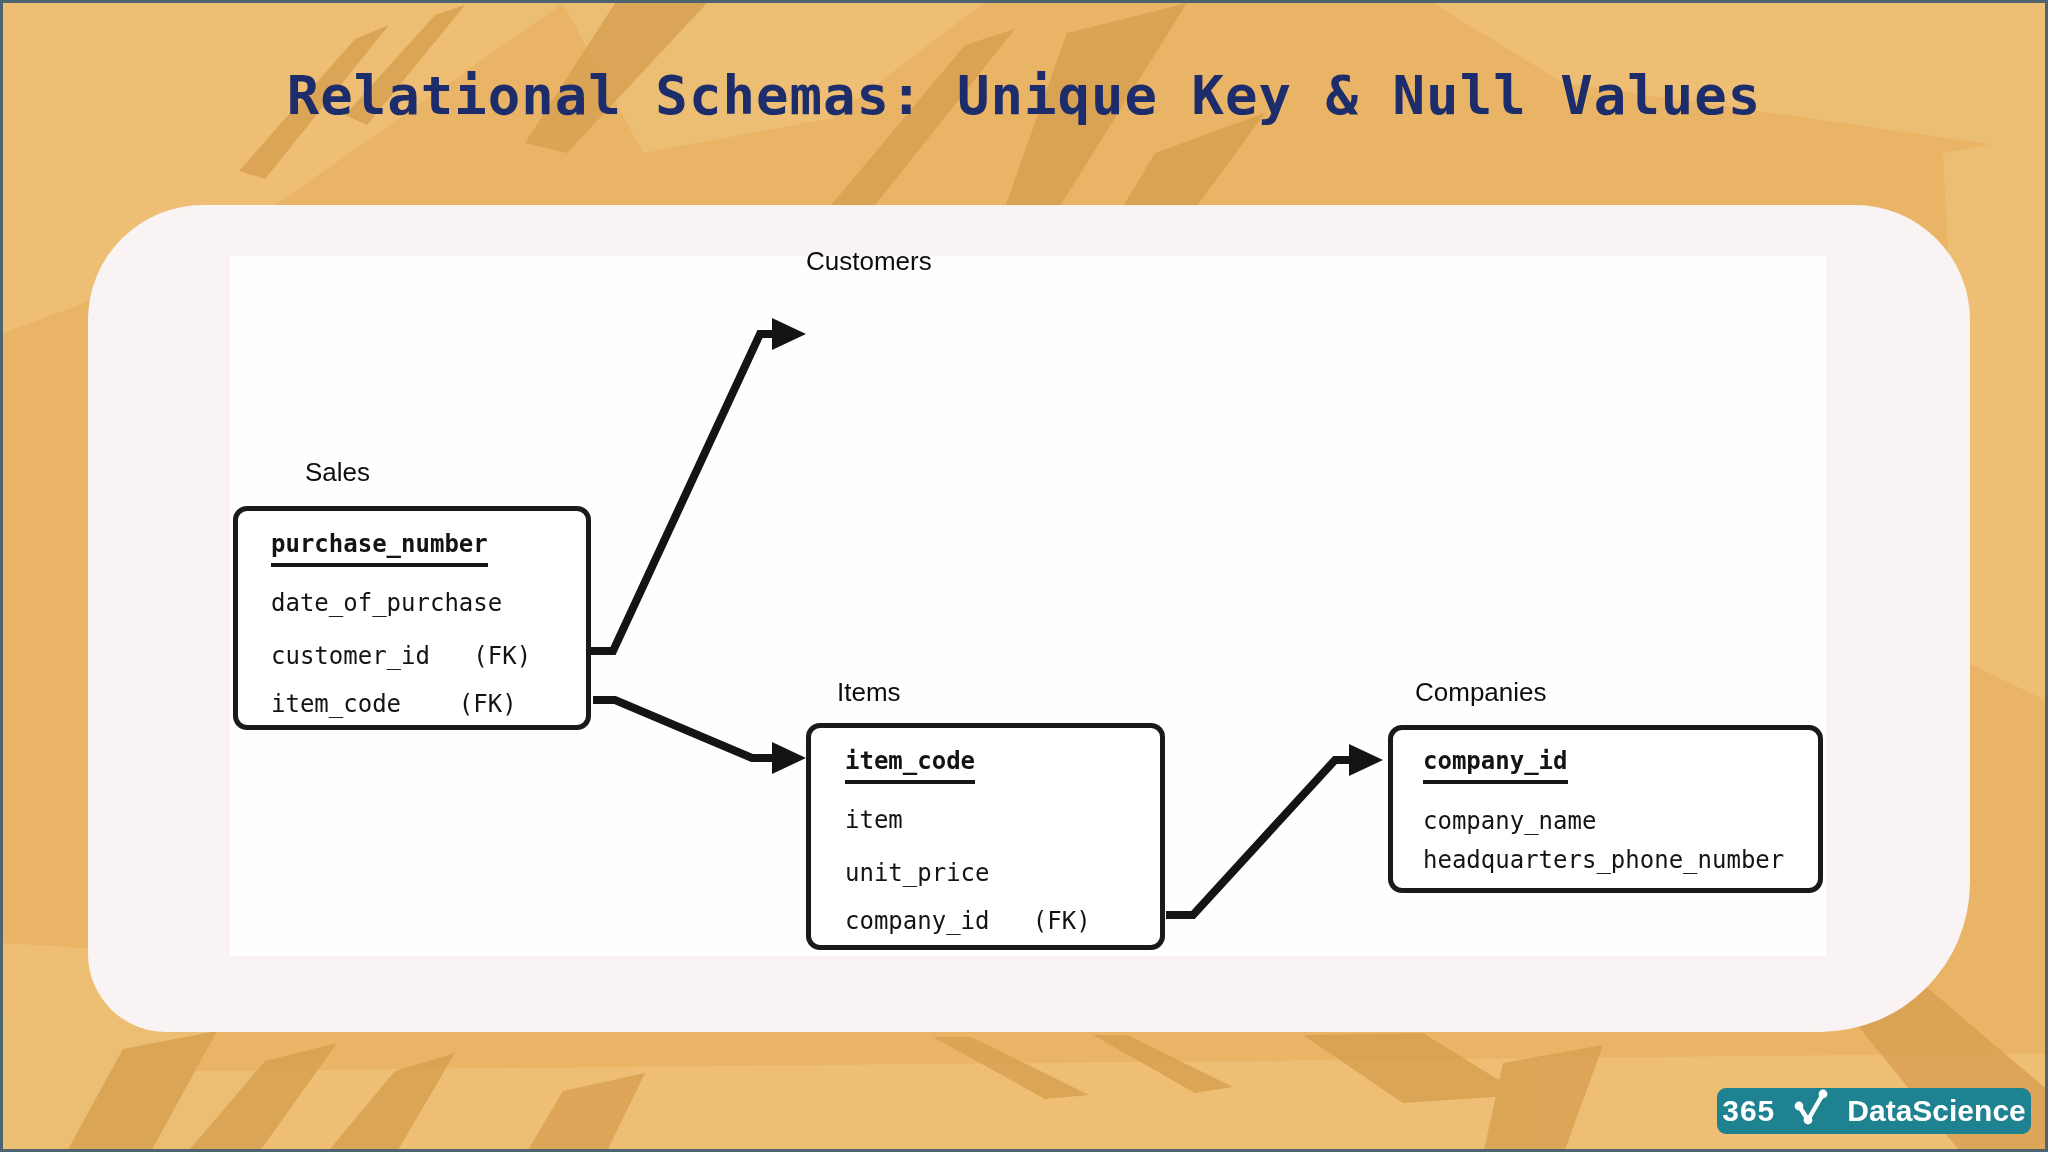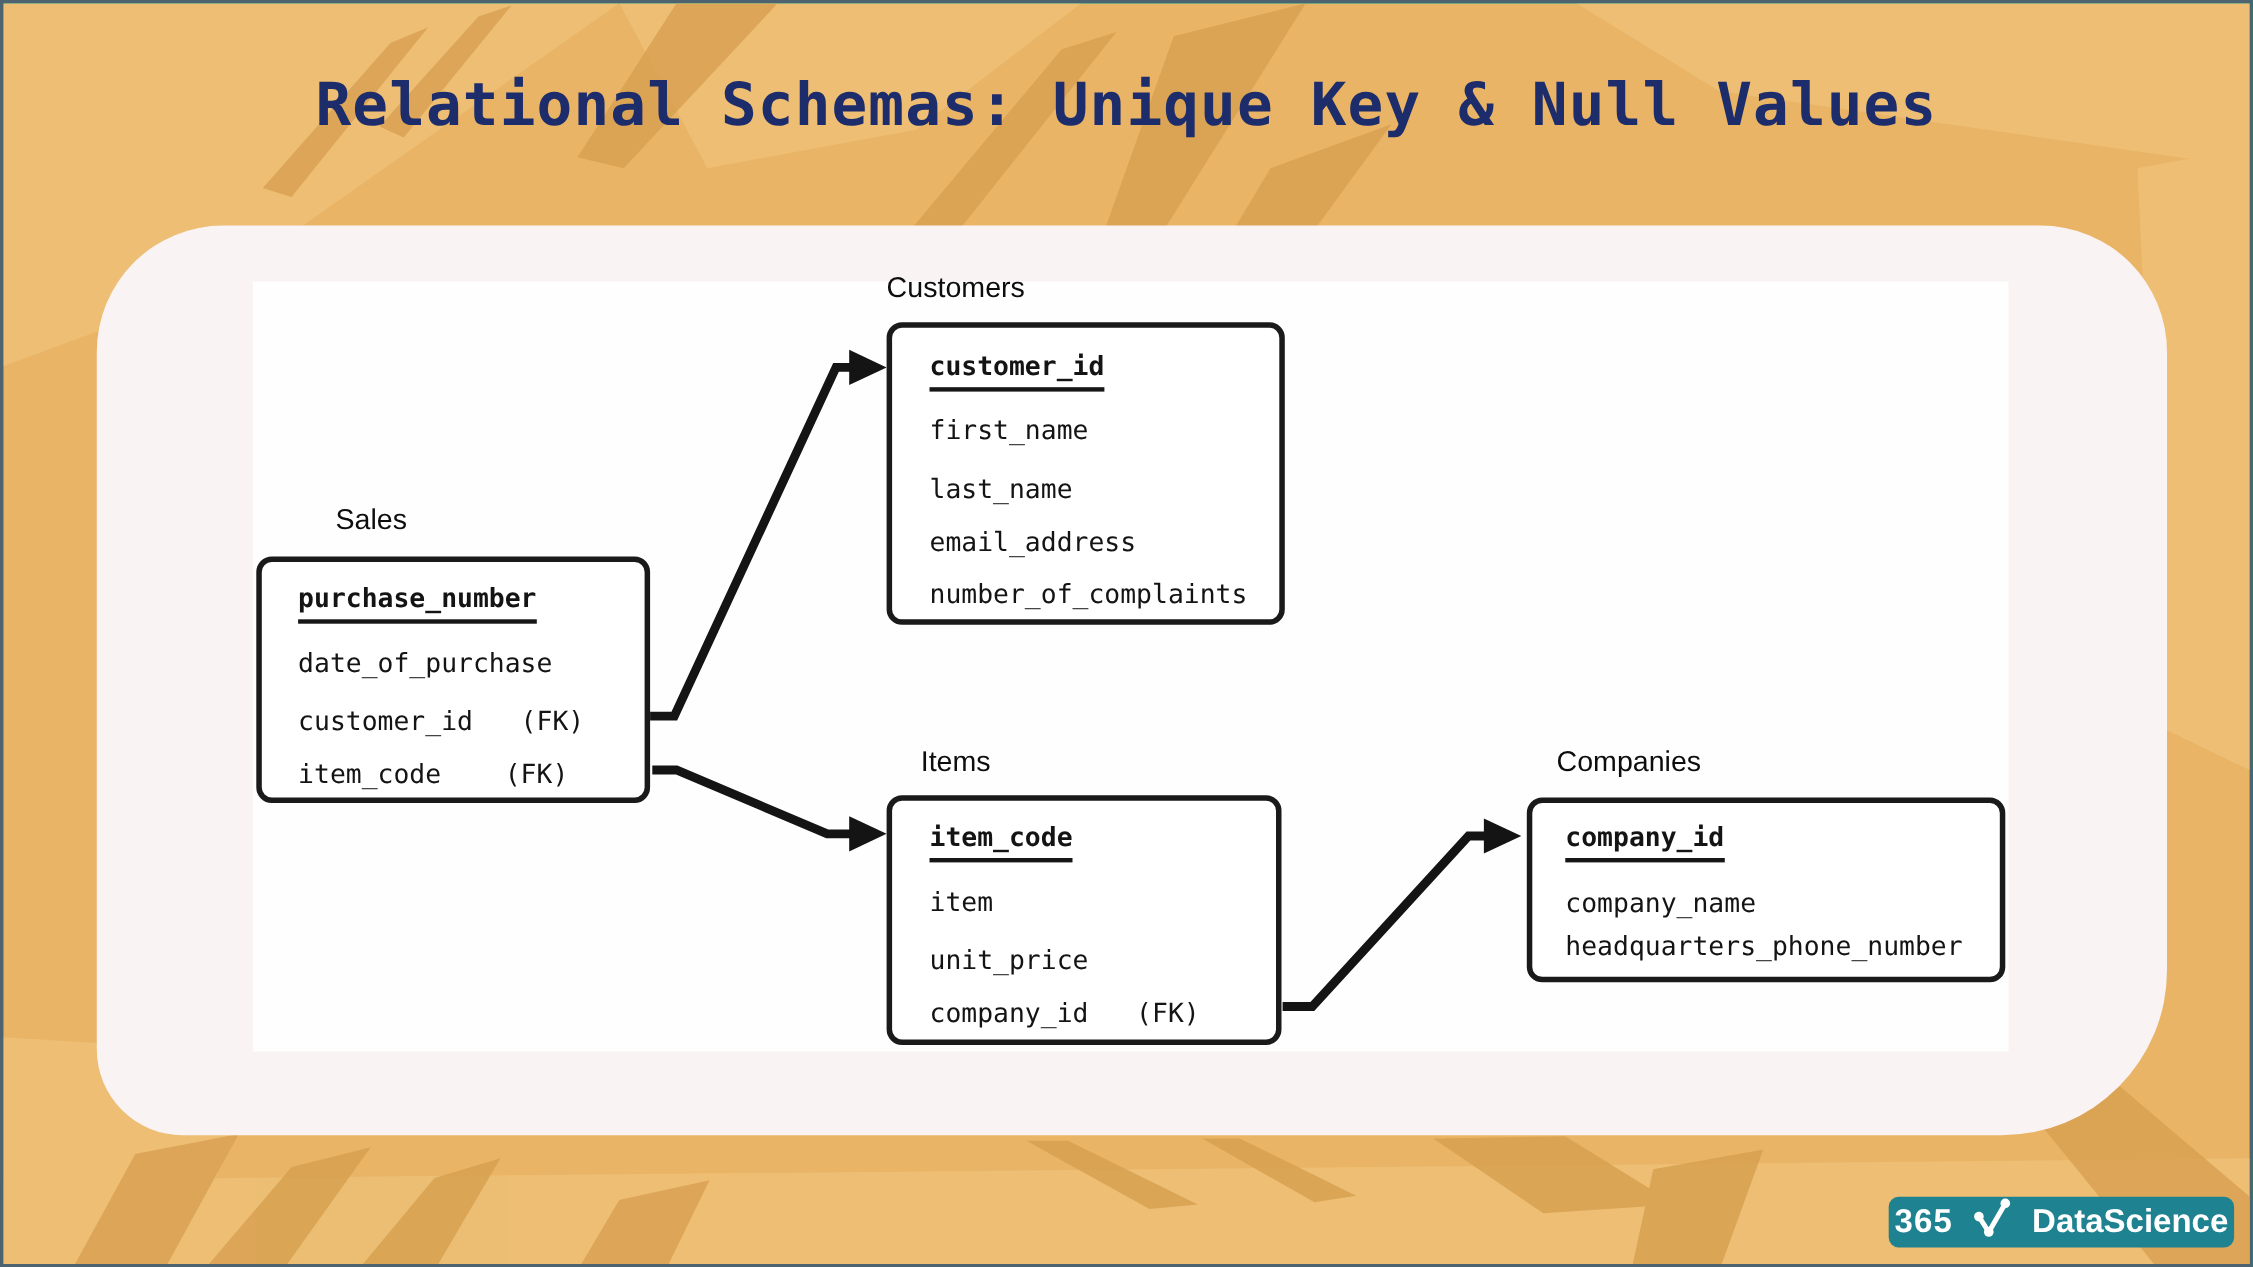--- a/index.html
+++ b/index.html
@@ -1,18 +1,18 @@
 <!DOCTYPE html>
 <html><head>
 <meta charset="utf-8">
 <style>
   html,body{margin:0;padding:0;background:#222;}
   .stage{
     position:relative;width:2048px;height:1152px;overflow:hidden;
-    background:#14b8a6;border:3px solid #4d6370;box-sizing:border-box;
+    background:#d946ef;border:3px solid #4d6370;box-sizing:border-box;
     font-family:"DejaVu Sans Mono",monospace;
   }
   .bg-texture{position:absolute;left:0;top:0;width:2048px;height:1152px;}
   .title{
     position:absolute;left:0;right:0;top:64px;margin:0;text-align:center;
     font-family:"DejaVu Sans Mono",monospace;font-weight:700;font-size:54px;line-height:58px;
     color:#1d2d6b;letter-spacing:1px;
   }
   .panel{
     position:absolute;left:85px;top:202px;width:1882px;height:827px;
@@ -111,27 +111,20 @@
 
   <div class="tlabel lbl-sales">Sales</div>
   <div class="ertable t-sales">
     <div class="field pk" style="top:18px">purchase_number</div>
     <div class="field" style="top:77px">date_of_purchase</div>
     <div class="field" style="top:130px">customer_id   (FK)</div>
     <div class="field" style="top:178px">item_code    (FK)</div>
   </div>
 
   <div class="tlabel lbl-customers">Customers</div>
-  <div class="ertable t-customers">
-    <div class="field pk" style="top:20px;left:34px">customer_id</div>
-    <div class="field" style="top:78px;left:34px">first_name</div>
-    <div class="field" style="top:132px;left:34px">last_name</div>
-    <div class="field" style="top:180px;left:34px">email_address</div>
-    <div class="field" style="top:227px;left:34px">number_of_complaints</div>
-  </div>
 
   <div class="tlabel lbl-items">Items</div>
   <div class="ertable t-items">
     <div class="field pk" style="top:18px;left:34px">item_code</div>
     <div class="field" style="top:77px;left:34px">item</div>
     <div class="field" style="top:130px;left:34px">unit_price</div>
     <div class="field" style="top:178px;left:34px">company_id   (FK)</div>
   </div>
 
   <div class="tlabel lbl-companies">Companies</div>

